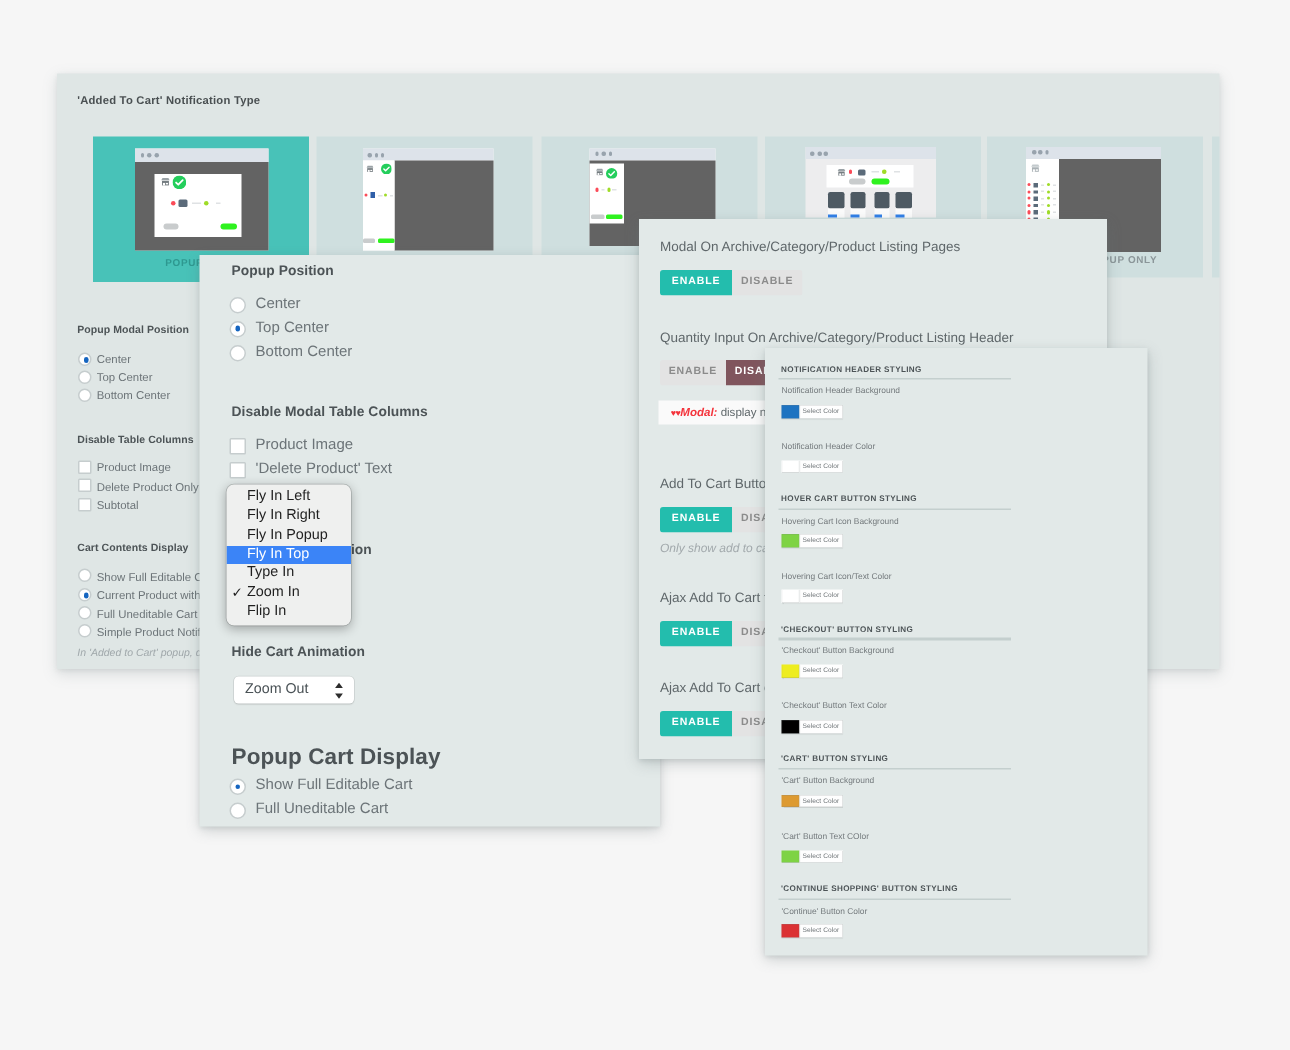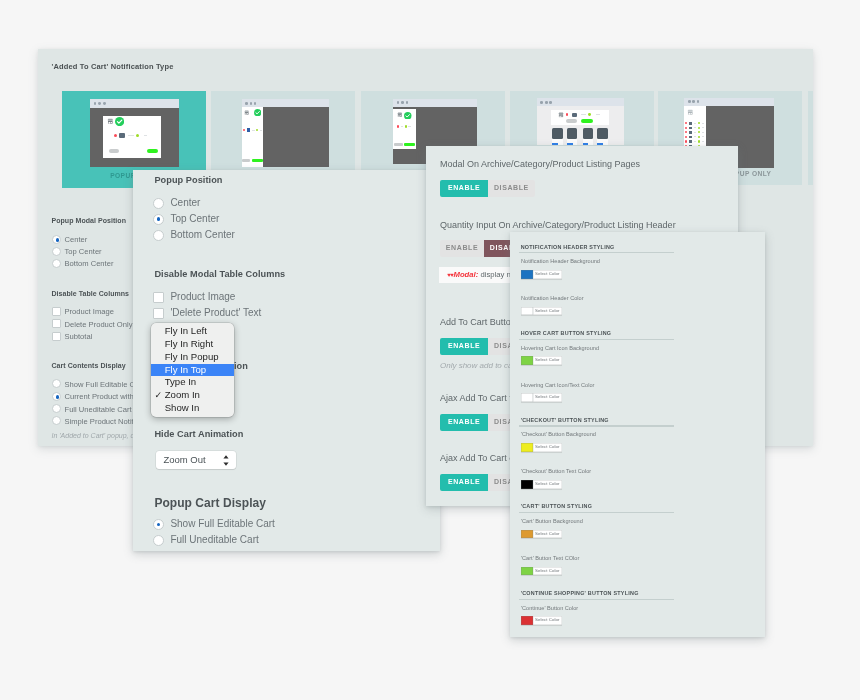--- a/index.html
+++ b/index.html
@@ -325,21 +325,21 @@
     <div class="sel-box" style="left:23px;top:281px;width:80px;height:18px;">
       <div class="sel-txt">Zoom Out</div>
       <div class="sel-arrows">
         <svg width="6" height="11" viewBox="0 0 6 11">
             <path d="M3 0.2 L5.6 3.6 H0.4 Z" fill="#2c2c2c"></path>
             <path d="M3 10.8 L5.6 7.4 H0.4 Z" fill="#2c2c2c"></path>
           </svg>
       </div>
     </div>
 
-    <div class="sec-h" style="left:21px;top:326px;font-size:12px">Popup Cart Display</div>
+    <div class="sec-h" style="left:21px;top:326px;font-size:15px">Popup Cart Display</div>
     <i class="radio on" style="left:19.5px;top:349px"></i>
     <div class="opt" style="left:37px;top:348px;font-size:10px">Show Full Editable Cart</div>
     <i class="radio" style="left:19.5px;top:365px"></i>
     <div class="opt" style="left:37px;top:364px;font-size:10px">Full Uneditable Cart</div>
   </div>
 
   <div class="olay" id="panelAjax" style="left:426px;top:146px;width:312px;height:360px;">
 
     <div class="lbl3" style="left:14px;top:13px">Modal On Archive/Category/Product Listing Pages</div>
     <div class="ed" style="left:14px;top:34px">
@@ -436,16 +436,16 @@
       </div>
   </div>
 
   <div id="ddmenu" style="left:150.6px;top:323.1px;width:83.8px;padding:2.2px 0;">
       <div class="dd-item"><span>Fly In Left</span></div>
       <div class="dd-item"><span>Fly In Right</span></div>
       <div class="dd-item"><span>Fly In Popup</span></div>
       <div class="dd-item hl"><span>Fly In Top</span></div>
       <div class="dd-item"><span>Type In</span></div>
       <div class="dd-item"><span class="dd-chk">✓</span><span>Zoom In</span></div>
-      <div class="dd-item"><span>Show In</span></div>
+      <div class="dd-item"><span>Flip In</span></div>
     </div>
 
 </div>
 
 </body></html>

